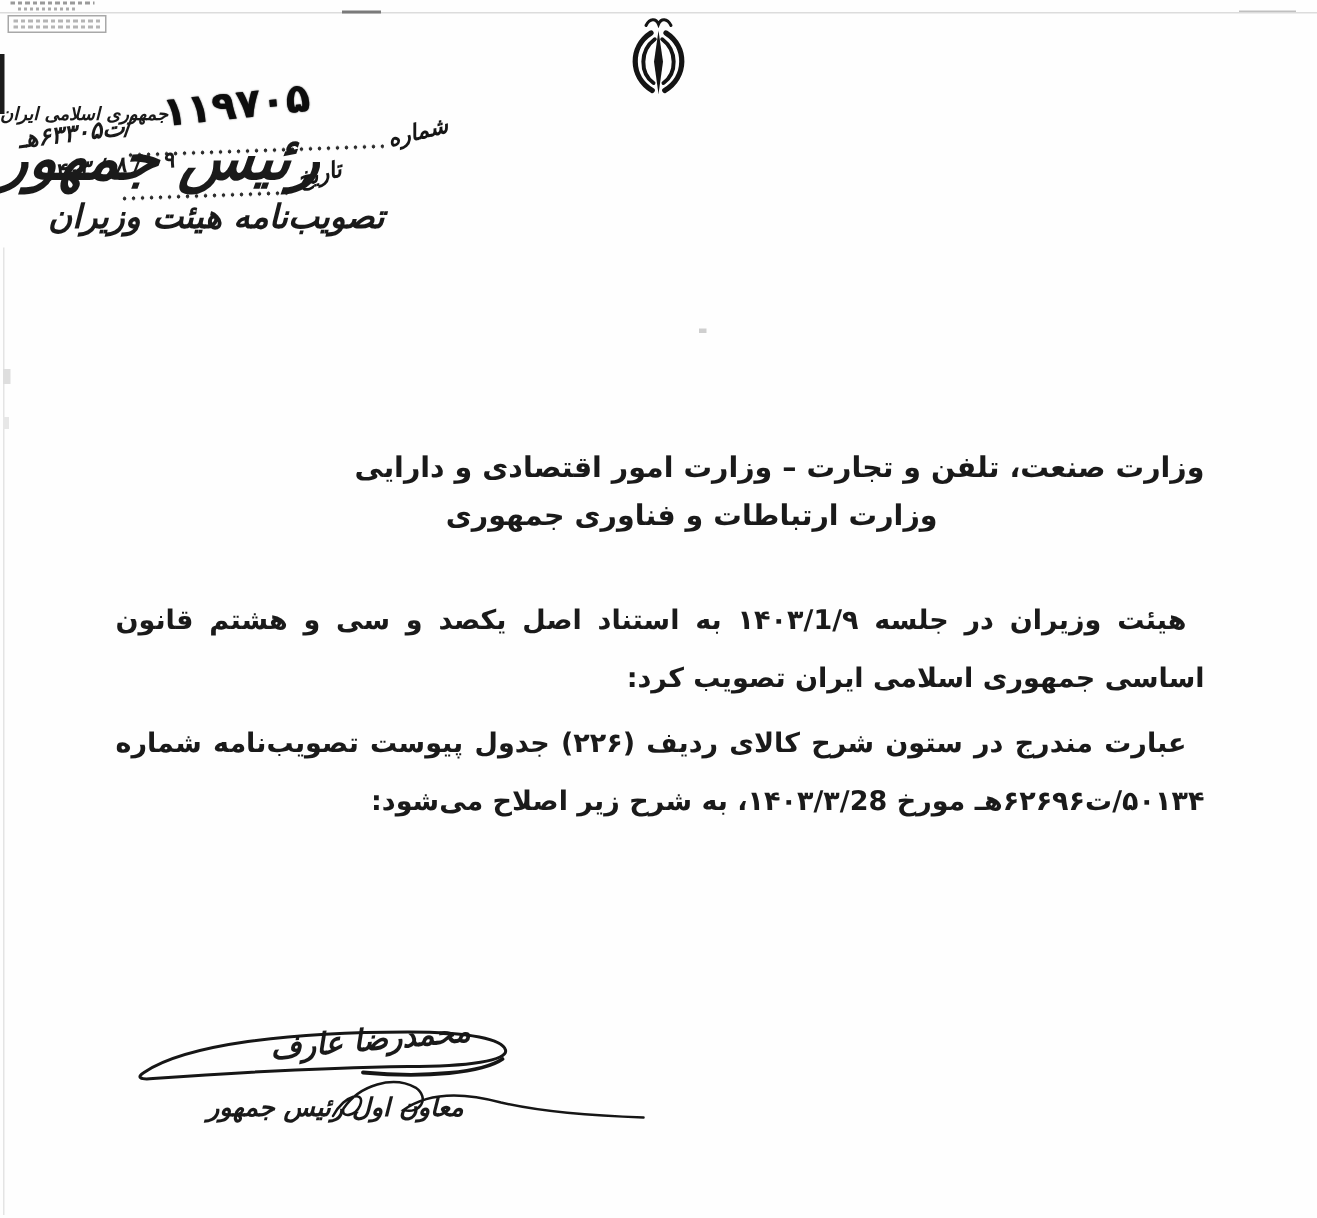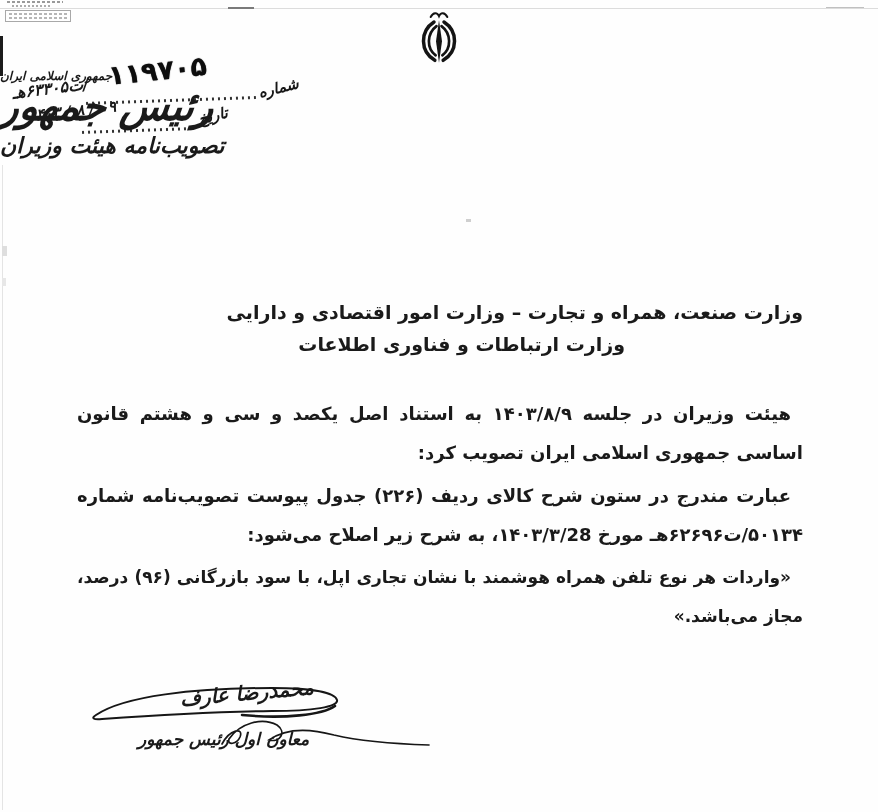--- a/index.html
+++ b/index.html
@@ -40,21 +40,21 @@
   .stamp-label{position:absolute;font-size:15px;font-weight:bold;font-style:italic;
     white-space:nowrap;color:#161616;}
   .label-number{left:250px;top:24px;transform:rotate(-14deg);}
   .label-date{left:190px;top:52px;transform:rotate(-14deg);}
   
   .letterhead{position:absolute;left:0;right:0;top:7px;text-align:left;}
   .emblem{display:block;margin:0 auto;width:50px;height:60px;}
   .lh-country{font-size:12px;font-weight:bold;font-style:italic;margin-top:2px;letter-spacing:2px;}
   .lh-office{font-size:40px;font-weight:bold;font-style:italic;line-height:1.15;
     transform:skewX(-6deg);letter-spacing:-1px;}
-  .lh-doctype{font-size:22px;font-weight:bold;font-style:italic;margin-top:4px;letter-spacing:1px;}
+  .lh-doctype{font-size:22px;font-weight:bold;font-style:italic;margin-top:4px;letter-spacing:1px;padding-left:32px;}
   
   .invocation{position:absolute;left:0;right:0;top:223px;text-align:center;}
   .besmeleh{font-size:14px;}
   .salawat{font-size:14.5px;font-weight:bold;margin-top:5px;}
   
   .addressees{position:absolute;right:75px;top:296px;width:730px;text-align:right;}
   .addr-line{font-size:19px;font-weight:bold;line-height:32px;}
   .addr-line2{margin-right:178px;}
   
   .body-text{position:absolute;right:75px;top:394px;width:726px;text-align:justify;}
@@ -109,28 +109,27 @@
       </g>
       <polygon points="30,13 33.6,38 30,64 26.4,38" fill="#141414"></polygon>
     </svg>
     <div class="lh-country">جمهوری اسلامی ایران</div>
     <div class="lh-office">رئیس جمهور</div>
     <div class="lh-doctype">تصویب‌نامه هیئت وزیران</div>
   </div>
 
 
   <div class="addressees">
-    <div class="addr-line">وزارت صنعت، همراه و تجارت – وزارت امور اقتصادی و دارایی</div>
-    <div class="addr-line addr-line2">وزارت ارتباطات و فناوری اطلاعات</div>
+    <div class="addr-line">وزارت صنعت، تلفن و تجارت – وزارت امور اقتصادی و دارایی</div>
+    <div class="addr-line addr-line2">وزارت ارتباطات و فناوری جمهوری</div>
   </div>
 
   <div class="body-text">
-    <p>هیئت وزیران در جلسه ۱۴۰۳/۸/۹ به استناد اصل یکصد و سی و هشتم قانون اساسی جمهوری اسلامی ایران تصویب کرد:</p>
+    <p>هیئت وزیران در جلسه ۱۴۰۳/1/۹ به استناد اصل یکصد و سی و هشتم قانون اساسی جمهوری اسلامی ایران تصویب کرد:</p>
     <p>عبارت مندرج در ستون شرح کالای ردیف (۲۲۶) جدول پیوست تصویب‌نامه شماره ۵۰۱۳۴/ت۶۲۶۹۶هـ مورخ ۱۴۰۳/۳/28، به شرح زیر اصلاح می‌شود:</p>
-    <p class="quote">«واردات هر نوع تلفن همراه هوشمند با نشان تجاری اپل، با سود بازرگانی (۹۶) درصد، مجاز می‌باشد.»</p>
   </div>
 
   <div class="signature">
     <div class="sig-name">محمدرضا عارف</div>
     <div class="sig-title">معاون اول رئیس جمهور</div>
     <svg class="sig-svg" width="430" height="145" viewBox="0 0 430 145">
       <g stroke="#161616" fill="none" stroke-linecap="round">
         <path d="M24,70 C52,51 122,43 200,43 C242,43 263,48 265,55 C267,62 240,66 200,66 C130,67 58,72 30,74 C21,75 19,73 24,70" stroke-width="2"></path>
         <path d="M170,70 C212,74 250,70 263,61" stroke-width="2.6"></path>
         <path d="M150,99 C158,84 172,82 168,92 C165,99 155,101 157,94 C168,78 190,72 205,80 C215,87 208,98 197,95 C215,82 240,84 262,90 C292,97 326,99 357,100" stroke-width="1.7"></path>

